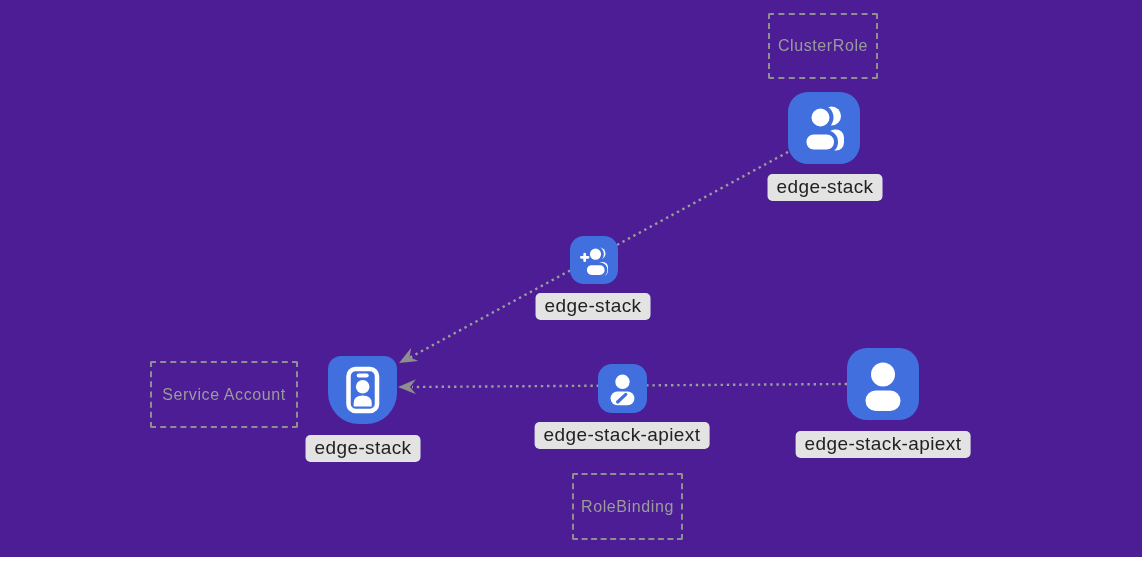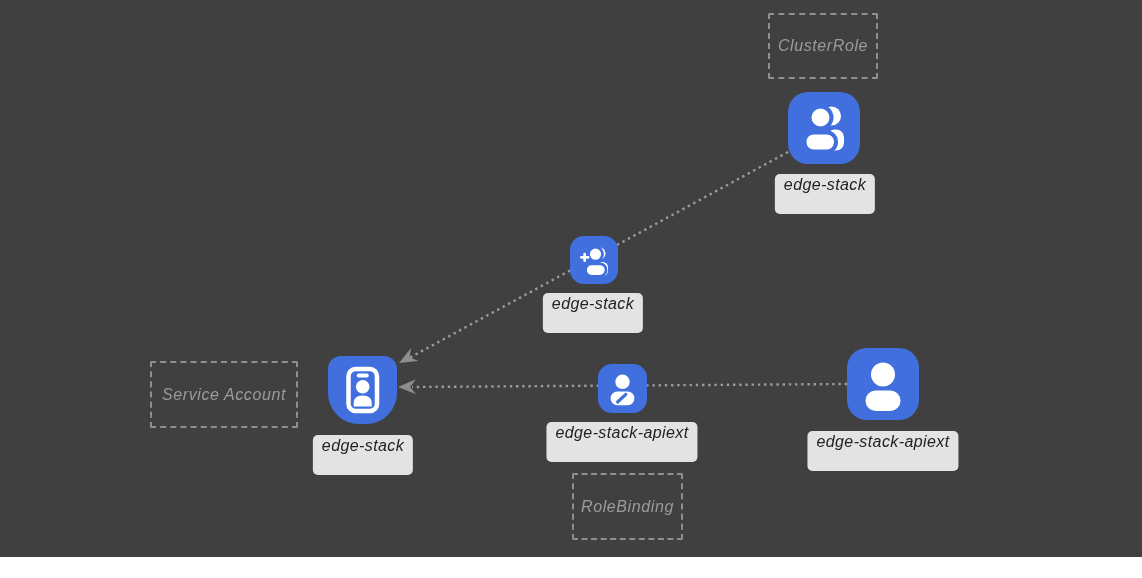--- a/index.html
+++ b/index.html
@@ -7,22 +7,21 @@
     padding: 0;
     width: 1142px;
     height: 578px;
     overflow: hidden;
     font-family: "Liberation Sans", sans-serif;
   }
   .canvas {
     position: relative;
     width: 1142px;
     height: 557px;
-    background: #404040;
-    font-style: italic;
+    background: #4c1d95;
   }
   svg.edge-layer {
     position: absolute;
     left: 0; top: 0;
     width: 1142px; height: 578px;
     pointer-events: none;
   }
   .type-box {
     position: absolute;
     border: 2px dashed #8f8f8f;
@@ -42,22 +41,22 @@
     align-items: center;
     justify-content: center;
   }
   .node-icon svg { display: block; }
   .node-label {
     position: absolute;
     transform: translateX(-50%);
     background: #e3e3e4;
     color: #222;
     border-radius: 5px;
-    padding: 2px 9px 20px 9px;
-    font-size: 16px;
+    padding: 2px 9px 3px 9px;
+    font-size: 19px;
     letter-spacing: 0.4px;
     white-space: nowrap;
   }
 </style>
 </head>
 <body>
 
 <div class="canvas">
 
   <svg class="edge-layer">

